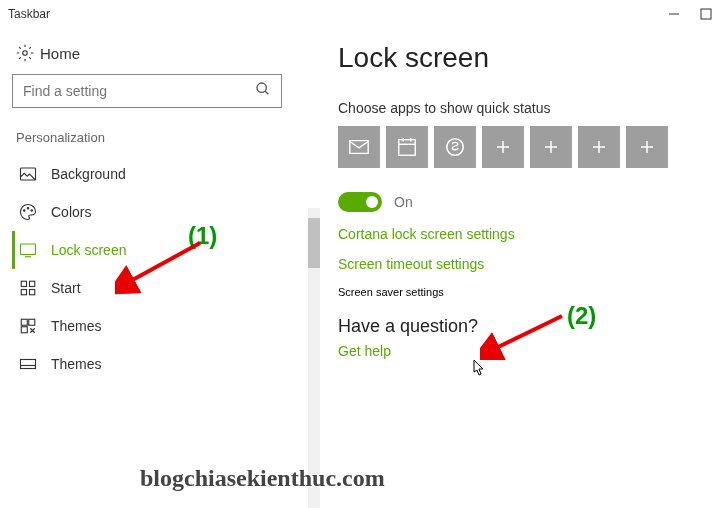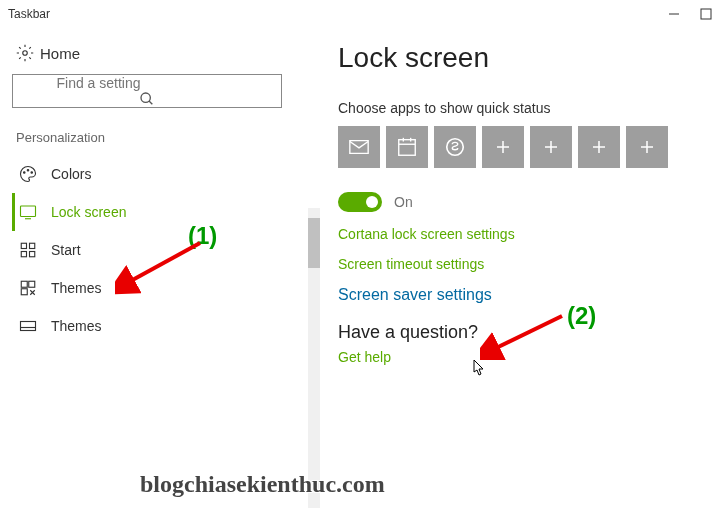--- a/index.html
+++ b/index.html
@@ -9,21 +9,21 @@
 .titlebar-left { font-size: 12px; color: #333; }
 .titlebar-right { display: flex; gap: 18px; align-items: center; }
 .win-btn { width: 14px; height: 14px; display: flex; align-items: center; justify-content: center; cursor: pointer; }
 
 .content { display: flex; height: calc(100% - 28px); }
 
 .sidebar { width: 320px; padding: 10px 12px 0 12px; position: relative; }
 .home-row { display: flex; align-items: center; gap: 6px; padding: 6px 4px 12px 4px; }
 .home-row span.label { font-size: 15px; color: #333; }
 
-.search-box { display: flex; align-items: center; border: 1px solid #888; height: 34px; padding: 0 10px; margin-bottom: 18px; width: 270px; flex-direction: column; }
+.search-box { display: flex; align-items: center; border: 1px solid #888; height: 34px; padding: 0 10px; margin-bottom: 18px; width: 270px; }
 .search-box input { flex: 1; border: none; outline: none; font-size: 14px; color: #555; }
 .search-icon { color: #555; }
 
 .section-title { color: #666; font-size: 13px; padding: 4px 4px 10px 4px; }
 
 .nav-list { display: flex; flex-direction: column; }
 .nav-item { display: flex; align-items: center; gap: 14px; padding: 10px 4px; cursor: pointer; border-left: 3px solid transparent; }
 .nav-item.selected { border-left: 3px solid #5aab00; }
 .nav-item.selected .nav-label { color: #5aab00; }
 .nav-item.selected .nav-icon { color: #5aab00; }
@@ -39,29 +39,29 @@
 
 .app-slots { display: flex; gap: 6px; margin-bottom: 24px; }
 .app-slot { width: 42px; height: 42px; background: #9e9e9e; display: flex; align-items: center; justify-content: center; color: #fff; cursor: pointer; }
 
 .toggle-row { display: flex; align-items: center; gap: 12px; margin-bottom: 14px; }
 .toggle { width: 44px; height: 20px; background: #5aab00; border-radius: 10px; position: relative; cursor: pointer; }
 .toggle-knob { width: 12px; height: 12px; background: #fff; border-radius: 50%; position: absolute; right: 4px; top: 4px; }
 .toggle-label { font-size: 14px; color: #737373; }
 
 .link { font-size: 14px; color: #5aab00; margin-bottom: 14px; cursor: pointer; display: block; }
-.link-gray { font-size: 16px; color: #0369a1; margin-bottom: 18px; cursor: pointer; display: block; }
+.link-gray { font-size: 11px; color: #000000; margin-bottom: 18px; cursor: pointer; display: block; }
 
 .question { font-size: 18px; color: #222; margin-bottom: 6px; }
 
 
 .anno-num { position: absolute; font-size: 24px; font-weight: bold; color: #009900; font-family: Arial; }
 .arrow { position: absolute; pointer-events: none; }
 .cursor-ptr { position: absolute; pointer-events: none; }
-.watermark { position: absolute; bottom: 10px; left: 140px; font-family: Georgia, serif; font-size: 24px; font-weight: bold; color: #444; text-shadow: 1px 1px 0 #fff, -1px -1px 0 #fff, 1px -1px 0 #fff, -1px 1px 0 #fff; }
+.watermark { position: absolute; bottom: 16px; left: 140px; font-family: Georgia, serif; font-size: 24px; font-weight: bold; color: #444; text-shadow: 1px 1px 0 #fff, -1px -1px 0 #fff, 1px -1px 0 #fff, -1px 1px 0 #fff; }
 </style>
 </head>
 <body>
 
 <div class="titlebar">
   <div class="titlebar-left">Taskbar</div>
   <div class="titlebar-right">
     <div class="win-btn">
       <svg width="12" height="12" viewBox="0 0 12 12">
           <line x1="1" y1="6" x2="11" y2="6" stroke="#333" stroke-width="1"></line>
@@ -96,20 +96,29 @@
           </svg>
       </span>
     </div>
 
     <div class="section-title">Personalization</div>
 
     <div class="scrolltrack"></div>
     <div class="scrollbar"></div>
 
     <div class="nav-list">
+      <div class="nav-item">
+        <span class="nav-icon">
+          <svg width="18" height="18" viewBox="0 0 24 24" fill="none" stroke="#333" stroke-width="1.5">
+              <rect x="2" y="4" width="20" height="16" rx="1"></rect>
+              <path d="M2 16l5-5 4 4 3-3 8 8"></path>
+            </svg>
+        </span>
+        <span class="nav-label">Background</span>
+      </div>
       <div class="nav-item">
         <span class="nav-icon">
           <svg width="18" height="18" viewBox="0 0 24 24" fill="none" stroke="#333" stroke-width="1.5">
               <path d="M12 2a10 10 0 100 20c1 0 2-1 2-2s-1-1-1-2 1-2 2-2h2a5 5 0 005-5c0-5-5-9-10-9z"></path>
               <circle cx="7" cy="10" r="1" fill="#333"></circle>
               <circle cx="12" cy="7" r="1" fill="#333"></circle>
               <circle cx="17" cy="10" r="1" fill="#333"></circle>
             </svg>
         </span>
         <span class="nav-label">Colors</span>

